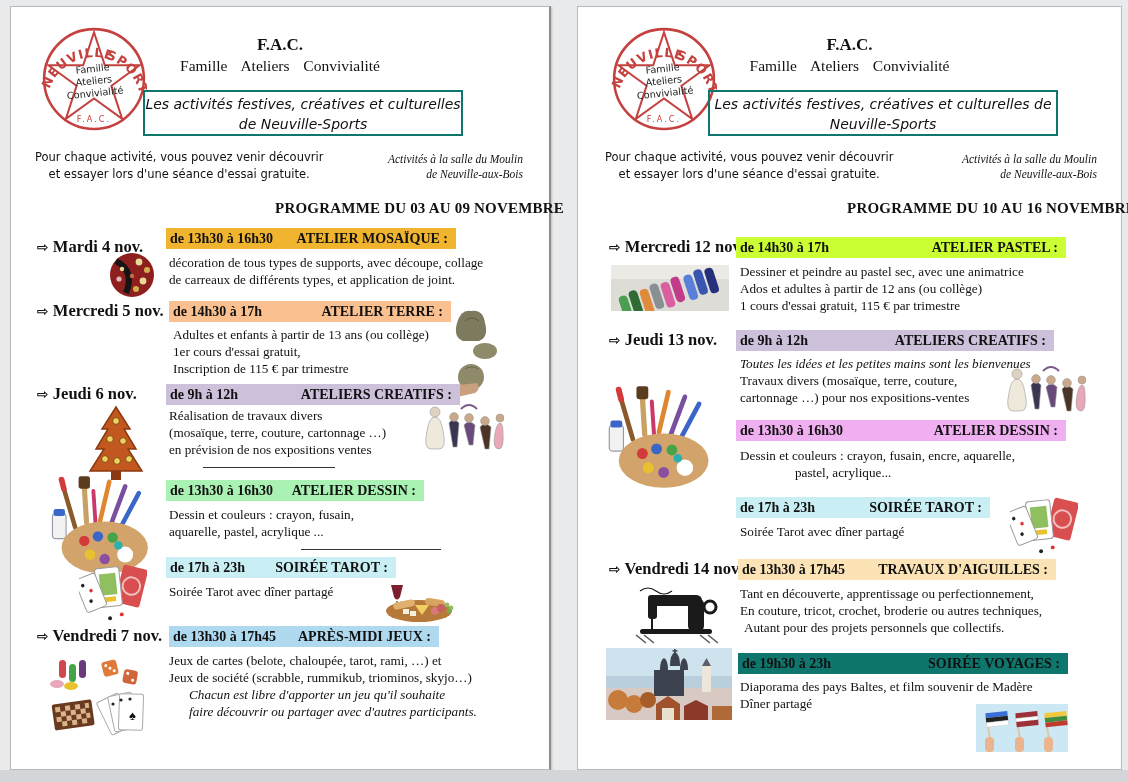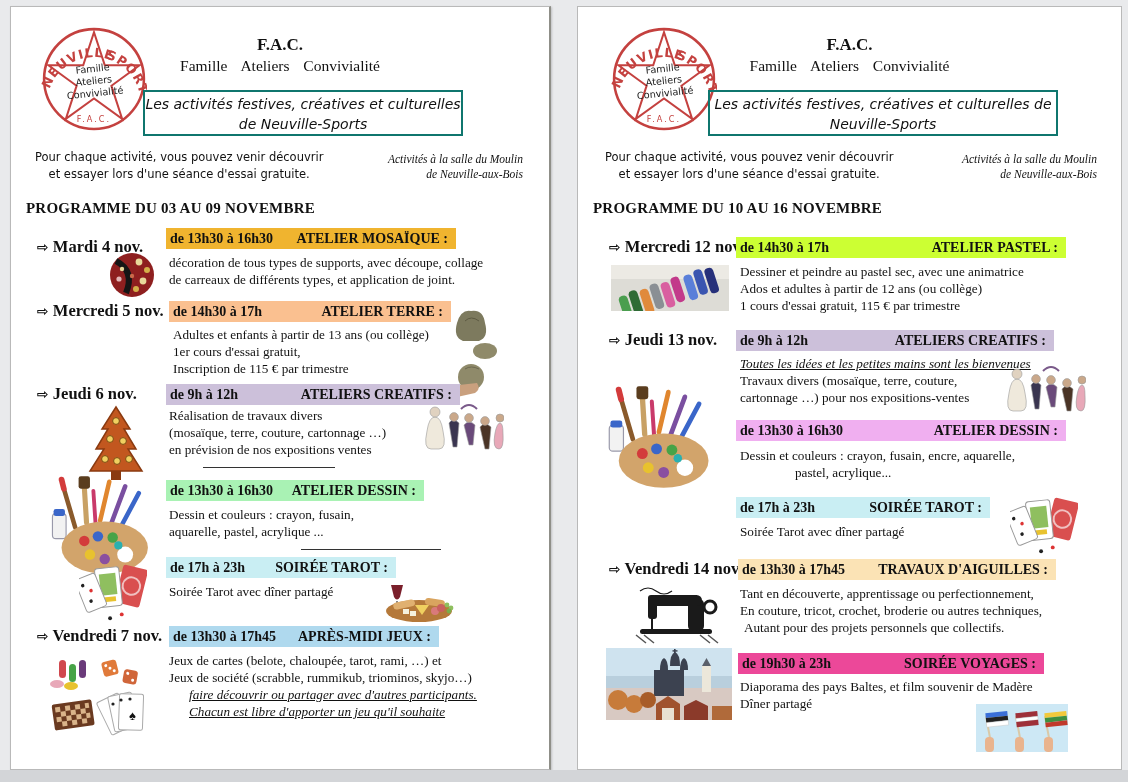--- a/index.html
+++ b/index.html
@@ -20,30 +20,30 @@
   .abs { position:absolute; }
   .title    { font-weight:bold; font-size:17px; text-align:center; width:100%; }
   .subtitle { font-size:15.5px; text-align:center; width:100%; word-spacing:10px; }
   .banner {
     border:2px solid #0f766e; text-align:center;
     font-family:"DejaVu Sans", sans-serif; font-style:italic;
     font-size:14px; line-height:20px; padding-top:2px; box-sizing:border-box;
   }
   .comic { font-family:"DejaVu Sans", sans-serif; font-size:11.5px; line-height:17px;text-align:center; }
   .venue { font-style:italic; font-size:11.5px; line-height:15px; text-align:right; }
-  .prog-title { font-weight:bold; font-size:15px; text-align:left; width:100%; letter-spacing:.2px; }
+  .prog-title { font-weight:bold; font-size:15px; text-align:right; width:100%; letter-spacing:.2px; }
   .day { font-weight:bold; font-size:16.5px; white-space:nowrap; }
   .day .arrow { font-family:"DejaVu Sans", sans-serif; font-weight:bold; font-size:14px; }
   .hl {
     display:flex; justify-content:space-between; align-items:center;
     font-weight:bold; font-size:14px; height:21px;
     padding:0 8px 0 4px; box-sizing:border-box; white-space:nowrap;
   }
   .desc { font-size:13.2px; line-height:17px; }
-  .it { font-style:italic;text-decoration:underline; }
+  .it { font-style:italic; }
   .sep { border-top:1.4px solid #333; height:0; }
 </style>
 </head>
 <body>
 
 <div class="page" id="page-left">
 
   <svg class="abs" style="left:30px;top:14px" width="106" height="110" viewBox="0 0 104 108">
     <defs>
         <path id="arcL1" d="M 8,68 A 46,46 0 0 1 96,68"></path>
@@ -296,22 +296,22 @@
       <rect x="78" y="42" width="24" height="36" rx="2" fill="#fff" stroke="#aaa" transform="rotate(2 90 60)"></rect>
       <text x="88" y="68" font-size="13" fill="#111">♠</text>
       <circle cx="72" cy="52" r="1.6" fill="#222"></circle>
         <circle cx="80" cy="48" r="1.6" fill="#222"></circle>
         <circle cx="89" cy="47" r="1.6" fill="#222"></circle>
     </g>
   </svg>
   <div class="desc abs" style="left:158px;top:645px">
     <div>Jeux de cartes (belote, chaloupée, tarot, rami, …) et</div>
     <div>Jeux de société (scrabble, rummikub, triominos, skyjo…)</div>
+    <div class="it" style="margin-left:20px">Chacun est libre d'apporter un jeu qu'il souhaite</div>
     <div class="it" style="margin-left:20px">faire découvrir ou partager avec d'autres participants.</div>
-    <div class="it" style="margin-left:20px">Chacun est libre d'apporter un jeu qu'il souhaite</div>
   </div>
 </div>
 
 <div class="page" id="page-right">
 
   <svg class="abs" style="left:33px;top:14px" width="106" height="110" viewBox="0 0 104 108">
     <defs>
         <path id="arcR1" d="M 8,68 A 46,46 0 0 1 96,68"></path>
       </defs>
     <circle cx="52" cy="57" r="49" fill="#fff" stroke="#c4413f" stroke-width="2.5"></circle>
@@ -509,21 +509,21 @@
         <circle cx="28" cy="56" r="9"></circle>
         <circle cx="42" cy="52" r="8" fill="#a85c28"></circle>
     </g>
     <g fill="#a0522d">
       <polygon points="50,72 50,56 62,48 74,56 74,72"></polygon>
       <polygon points="78,72 78,58 90,52 102,58 102,72" fill="#8b3a2a"></polygon>
       <rect x="106" y="58" width="20" height="14" fill="#b06a3a"></rect>
     </g>
     <rect x="56" y="60" width="12" height="12" fill="#e8e0d0"></rect>
   </svg>
-  <div class="hl abs" style="left: 160px; top: 646px; width: 306px; background-color: #ec4899;">
+  <div class="hl abs" style="left: 160px; top: 646px; width: 330px; background-color: #0f766e;">
     <span>de 19h30 à 23h</span>
     <span>SOIRÉE VOYAGES  :</span>
   </div>
   <div class="desc abs" style="left:162px;top:671px">
     <div>Diaporama des pays Baltes, et film souvenir de Madère</div>
     <div>Dîner partagé</div>
   </div>
   <svg class="abs" style="left:398px;top:697px" width="92" height="48" viewBox="0 0 92 48">
     <rect x="0" y="0" width="92" height="48" fill="#cde8f5"></rect>
     <g>

